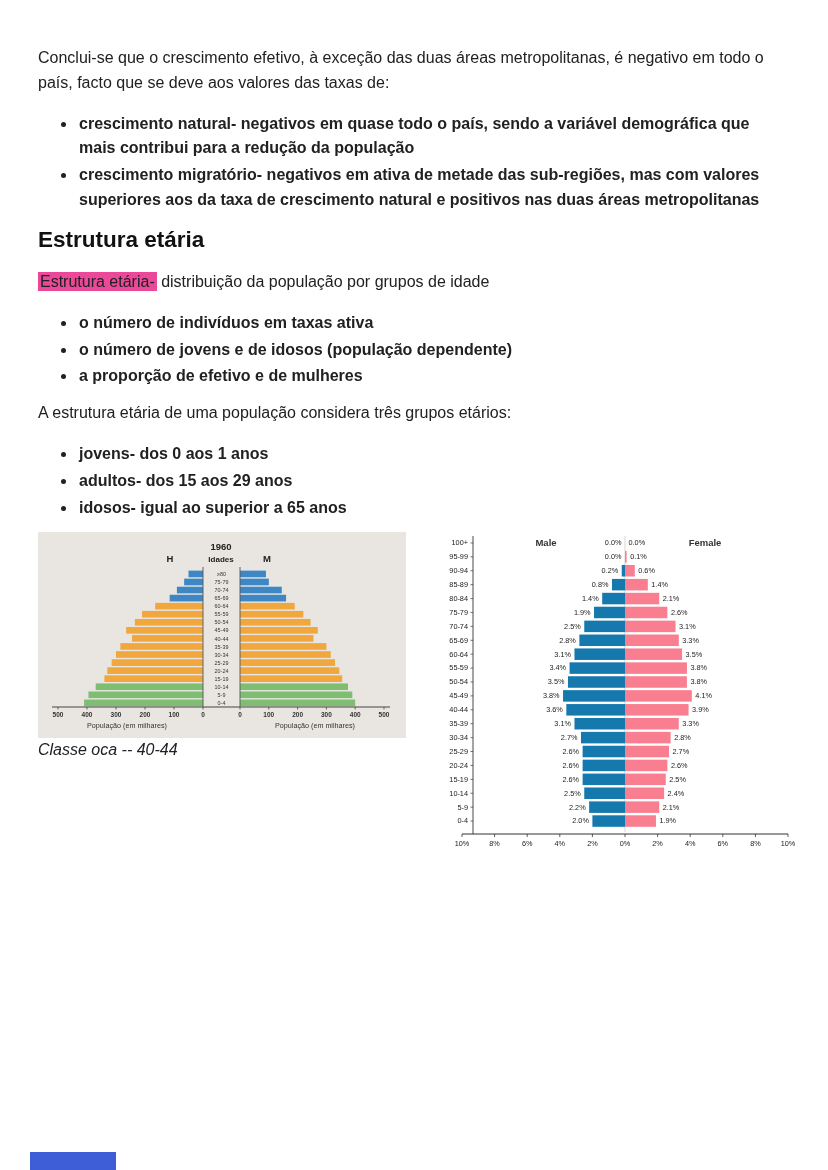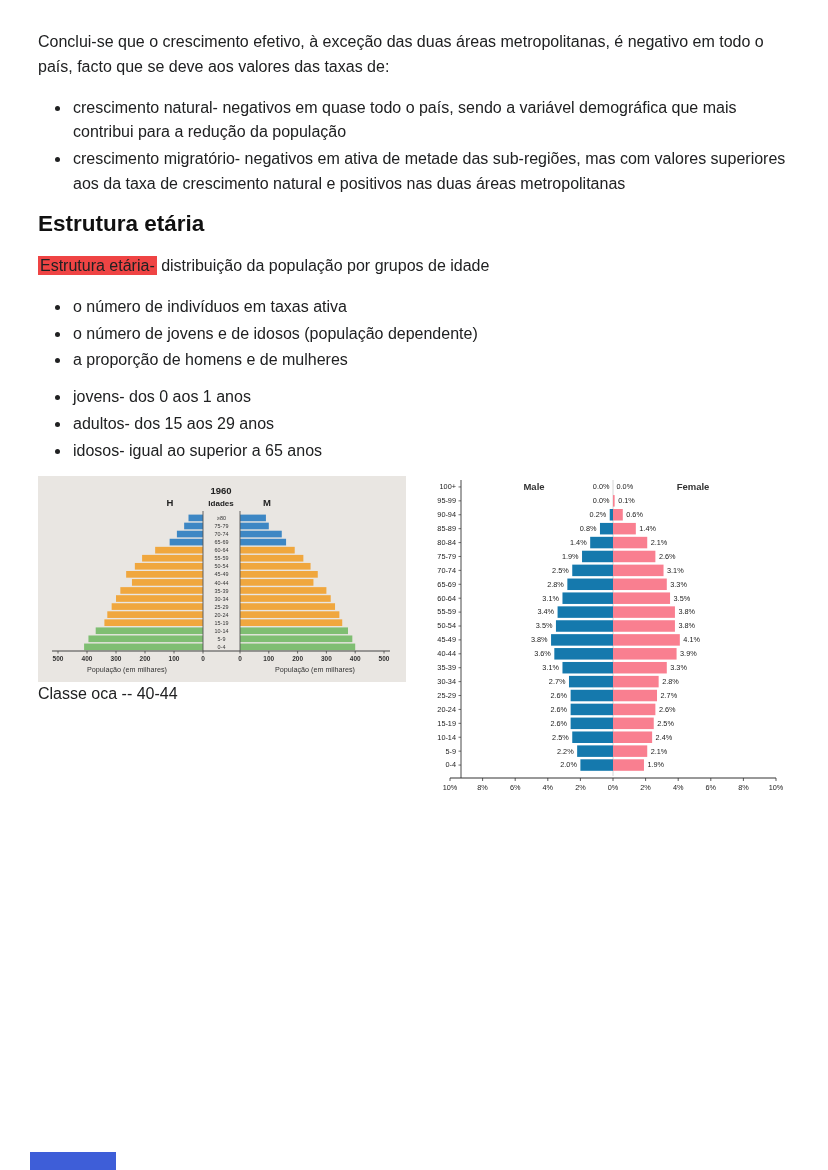--- a/index.html
+++ b/index.html
@@ -1,59 +1,60 @@
 <!DOCTYPE html>
 <html lang="pt"><head>
 <meta charset="utf-8">
 <style>
   html,body{margin:0;padding:0;background:#fff;}
   .page{
     position:relative;width:828px;height:1170px;overflow:hidden;background:#ffffff;
     font-family:"Liberation Sans",sans-serif;color:#202122;
   }
-  .content{padding:30px 38px 0 38px;font-size:16px;line-height:1.55;}
+  .content{padding:46px 38px 0 38px;font-size:16px;line-height:1.55;}
   .content p{margin:0 0 16px;}
   .content ul{margin:0 0 12px;padding-left:33px;}
-  .content li{margin:2px 0;padding-left:2px;}
+  .content li{margin:2px 6px;padding-left:2px;font-weight:bold;}
   h1.section-heading{font-size:22.5px;line-height:1.3;margin:12px 0 16px;font-weight:700;color:#111;}
   .hl{padding:1px 2px;}
-  .figures{display:flex;align-items:flex-start;gap:20px;margin-top:6px;}
+  .figures{display:flex;align-items:flex-start;gap:32px;margin-top:6px;}
   .fig-left{width:368px;}
   .fig-right{width:390px;}
   .chart-1960{display:block;width:368px;height:206px;}
   .chart-2020{display:block;width:390px;height:318px;}
   .caption{margin-top:22px;line-height:1.6;margin-bottom:0;}
-  .note{margin-top:24px;margin-bottom:0;}
+  .note{margin-top:24px;margin-bottom:0;font-style:italic;}
   svg text{font-family:"Liberation Sans",sans-serif;}
   .bottom-bar{position:absolute;left:30px;top:1152px;width:86px;height:18px;}
 </style>
 </head>
 <body>
 
 <div class="page">
   <div class="content">
 
     <p>Conclui-se que o crescimento efetivo, à exceção das duas áreas metropolitanas, é negativo em todo o país, facto que se deve aos valores das taxas de:</p>
 
     <ul>
         <li>crescimento natural- negativos em quase todo o país, sendo a variável demográfica que mais contribui para a redução da população</li>
         <li>crescimento migratório- negativos em ativa de metade das sub-regiões, mas com valores superiores aos da taxa de crescimento natural e positivos nas duas áreas metropolitanas</li>
       </ul>
 
     <h1 class="section-heading">Estrutura etária</h1>
 
-    <p><span class="hl" style="background: #ef4444;">Estrutura etária-</span><span> distribuição da população por grupos de idade</span></p>
+    <p><span class="hl" style="background: #ec4899;">Estrutura etária-</span><span> distribuição da população por grupos de idade</span></p>
 
 
     <ul>
         <li>o número de indivíduos em taxas ativa</li>
         <li>o número de jovens e de idosos (população dependente)</li>
-        <li>a proporção de homens e de mulheres</li>
+        <li>a proporção de efetivo e de mulheres</li>
       </ul>
 
+    <p>A estrutura etária de uma população considera três grupos etários:</p>
 
     <ul>
         <li>jovens- dos 0 aos 1 anos</li>
         <li>adultos- dos 15 aos 29 anos</li>
         <li>idosos- igual ao superior a 65 anos</li>
       </ul>
 
     <div class="figures">
       <div class="fig-left">
         <svg id="chart1960" class="chart-1960" viewBox="0 0 368 206">

